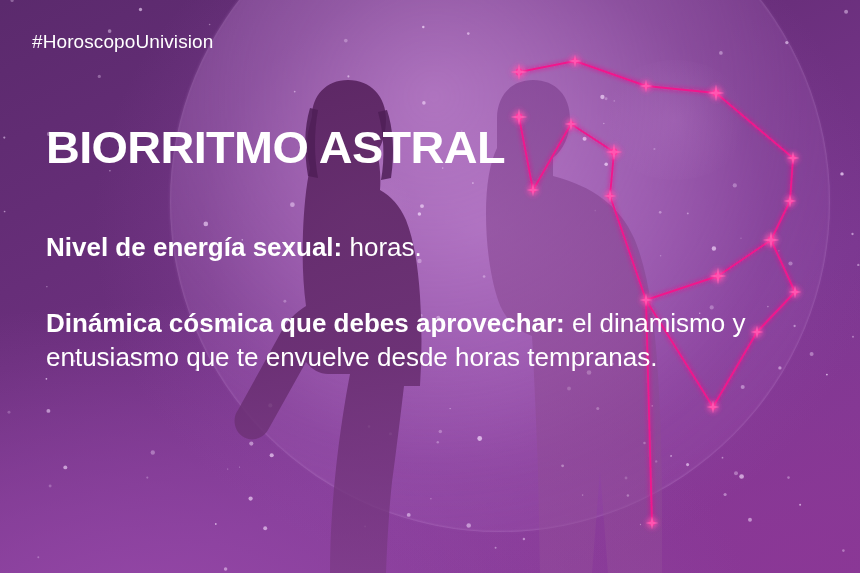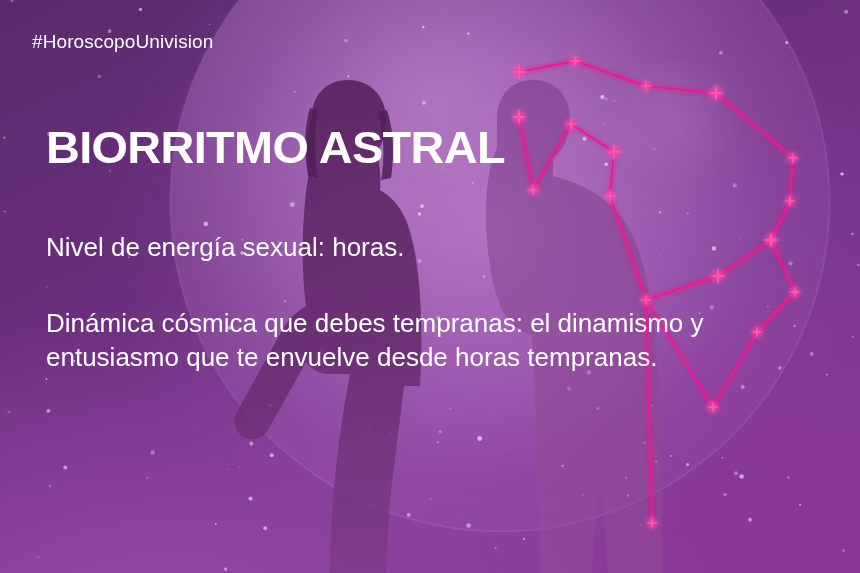--- a/index.html
+++ b/index.html
@@ -127,21 +127,21 @@
   .para {
     position: absolute;
     left: 46px;
     width: 730px;
     color: #ffffff;
     font-size: 26px;
     line-height: 34px;
     font-weight: 400;
   }
   .para b {
-    font-weight: 400;
+    font-weight: 700;
   }
 
   #para-energy { top: 204px; }
   #para-dynamic { top: 280px; }
 </style>
 </head>
 <body>
 
 <div id="card">
 
@@ -431,17 +431,17 @@
 
     <div id="hashtag">#HoroscopoUnivision</div>
 
     <h1 id="headline">BIORRITMO ASTRAL</h1>
 
     <p class="para" id="para-energy">
       <b>Nivel de energía sexual:</b><span> </span><span>horas.</span>
     </p>
 
     <p class="para" id="para-dynamic">
-      <b>Dinámica cósmica que debes tempranas:</b><span> </span><span>el dinamismo y entusiasmo que te envuelve desde horas tempranas.</span>
+      <b>Dinámica cósmica que debes aprovechar:</b><span> </span><span>el dinamismo y entusiasmo que te envuelve desde horas tempranas.</span>
     </p>
 
   </div>
 </div>
 
 </body></html>

